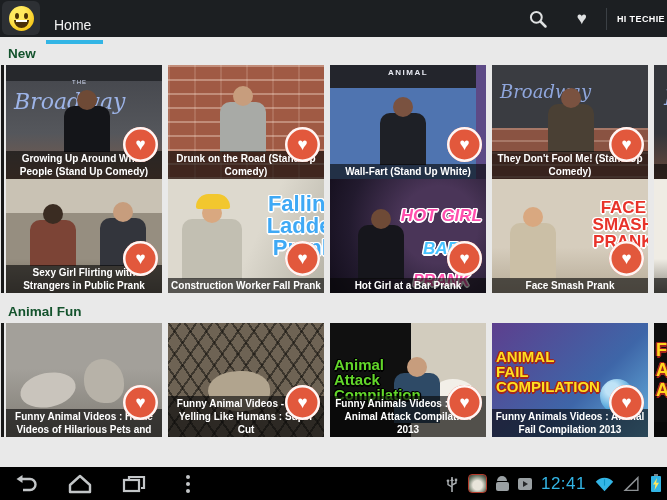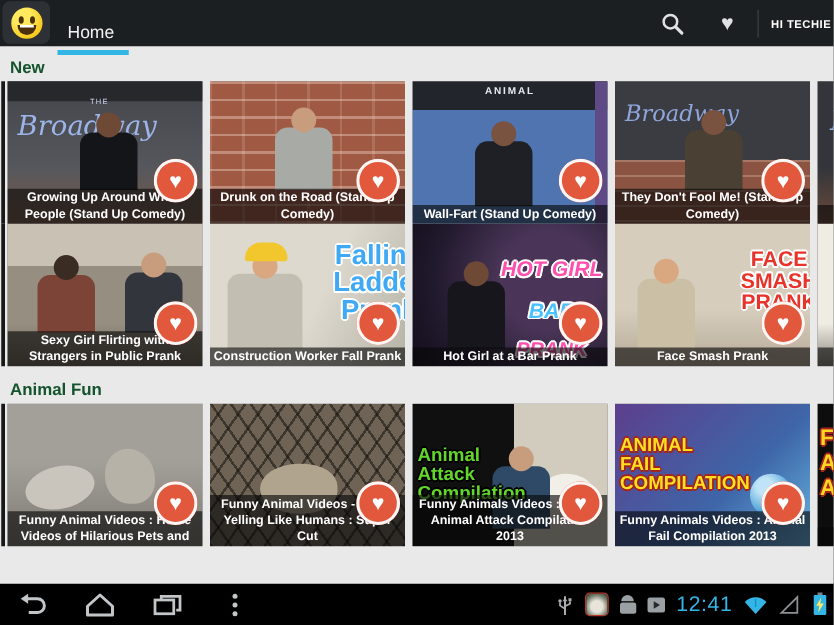--- a/index.html
+++ b/index.html
@@ -193,21 +193,21 @@
 
         <div class="card">
           <div class="thumb tA3" style="position:absolute;inset:0;">
             <div class="sign">ANIMAL</div>
             <div class="strip"></div>
             <div class="fig"></div>
           </div>
           <div class="fav-btn">
             <span class="fav-heart">♥</span>
           </div>
-          <div class="vtitle">Wall-Fart (Stand Up Comedy)</div>
+          <div class="vtitle">Wall-Fart (Stand Up White)</div>
         </div>
 
         <div class="card">
           <div class="thumb tA4" style="position:absolute;inset:0;">
             <div class="bricks"></div>
             <div class="script">Broadway</div>
             <div class="fig"></div>
           </div>
           <div class="fav-btn">
             <span class="fav-heart">♥</span>

